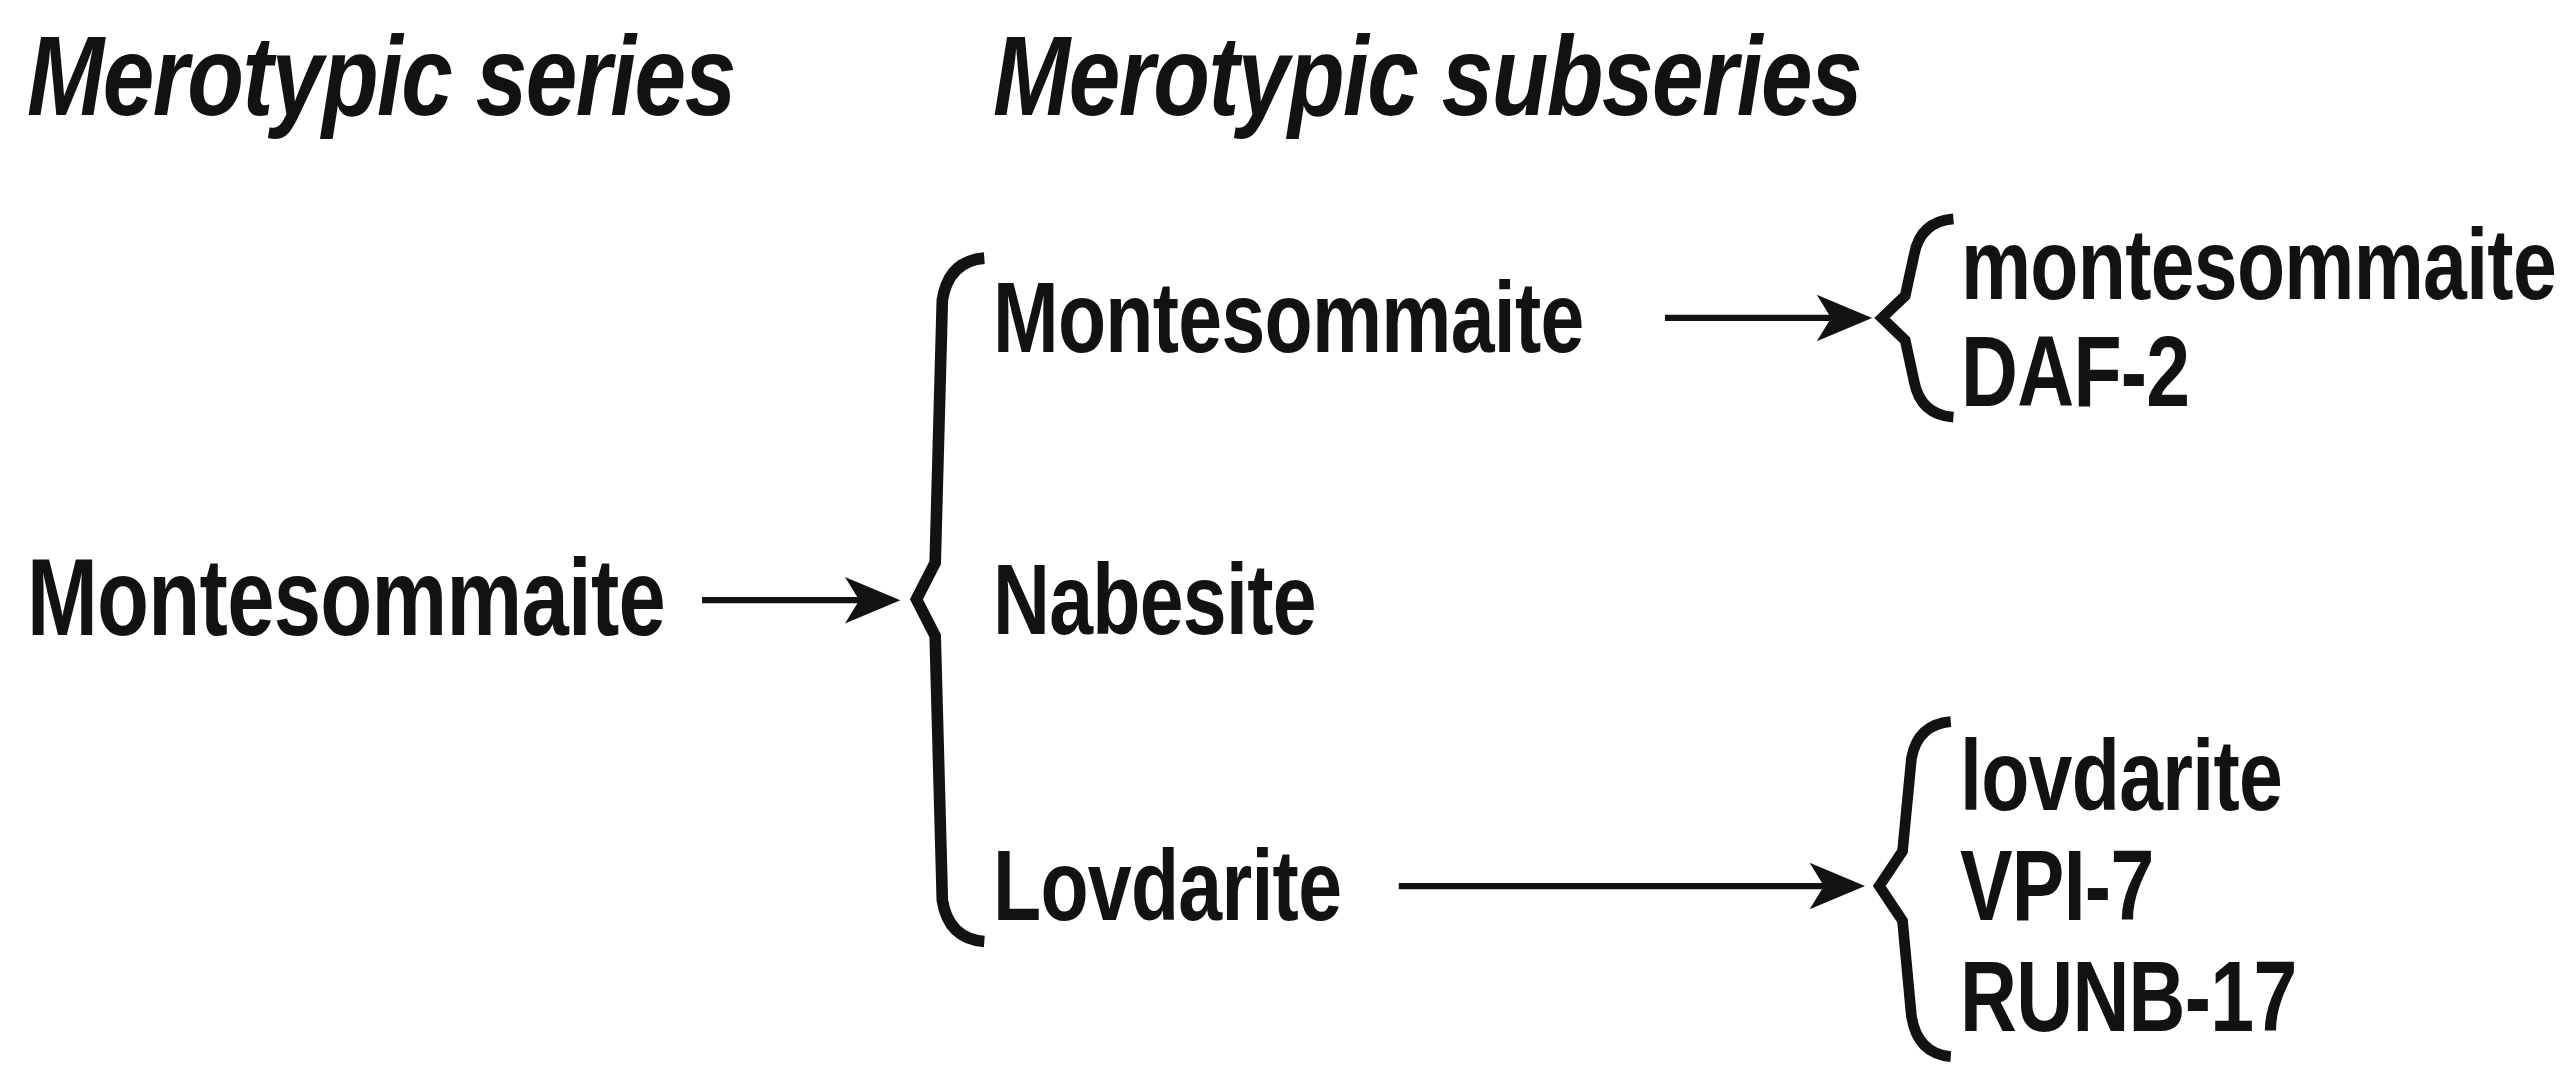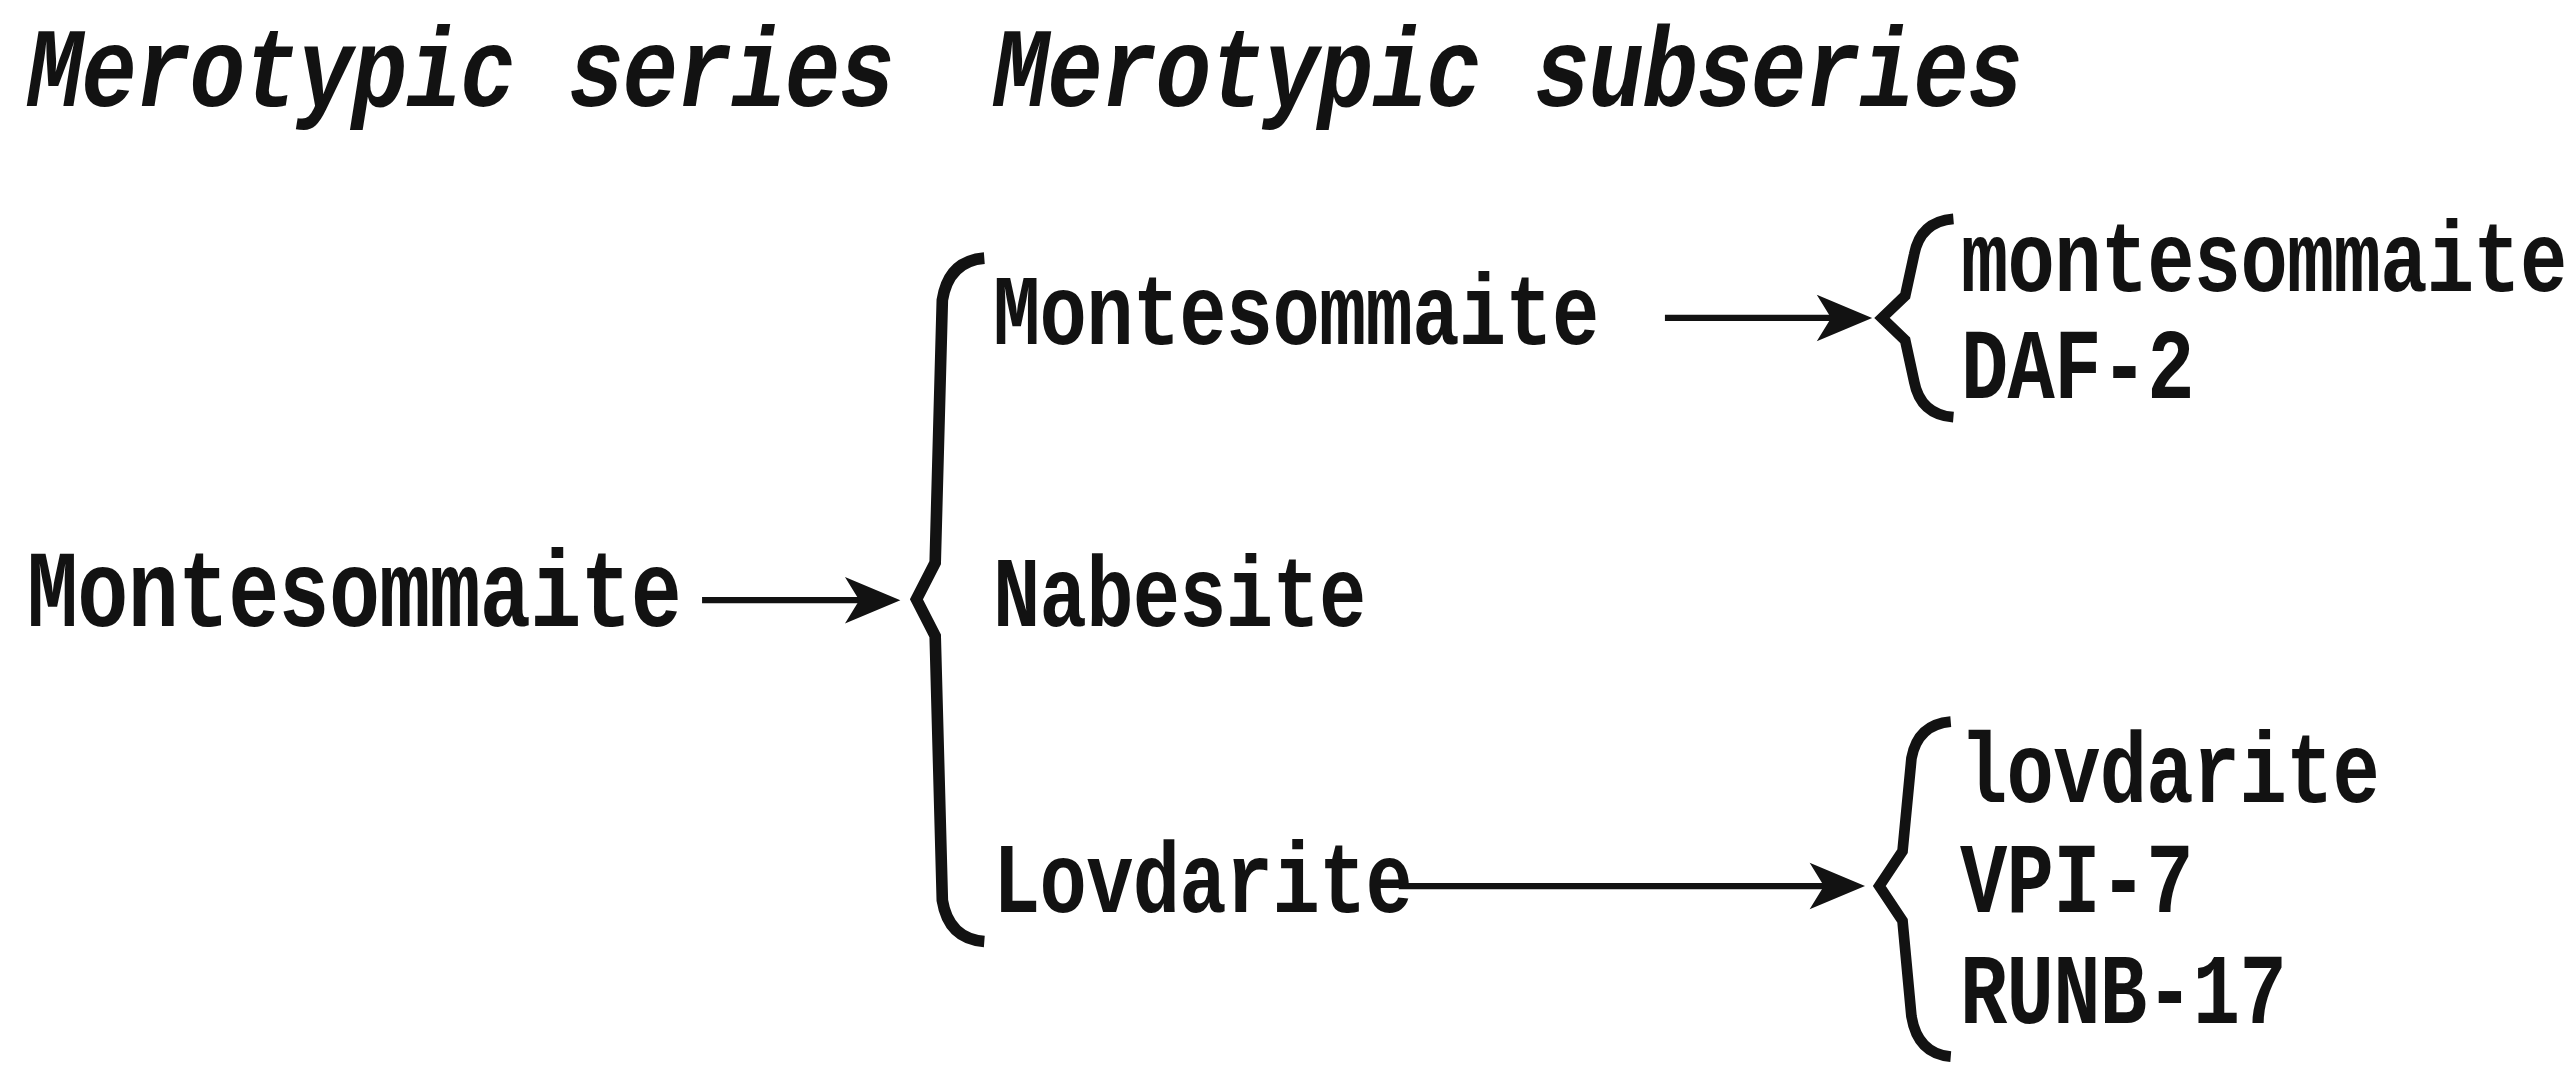--- a/index.html
+++ b/index.html
@@ -1,21 +1,21 @@
 <!DOCTYPE html>
 <html style="font-size:14.3px"><head>
 <meta charset="utf-8">
 <style>
   html, body { margin: 0; padding: 0; background: #ffffff; }
   .canvas {
     position: relative;
     width: 2576px;
     height: 1079px;
     background: #ffffff;
-    font-family: Liberation Mono, monospace;
+    font-family: Liberation Sans, sans-serif;
     color: #121212;
     overflow: hidden;
   }
   .lbl {
     position: absolute;
     font-weight: 700;
     white-space: nowrap;
     line-height: 1;
     transform-origin: left center;
   }

